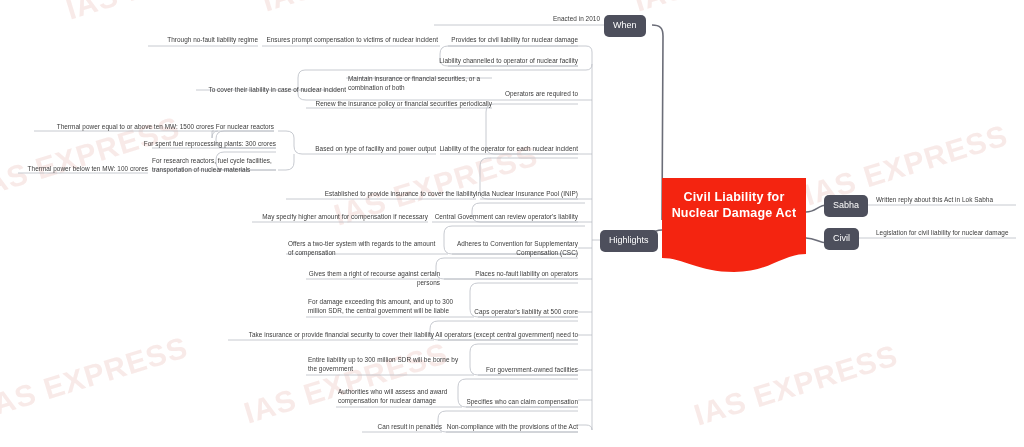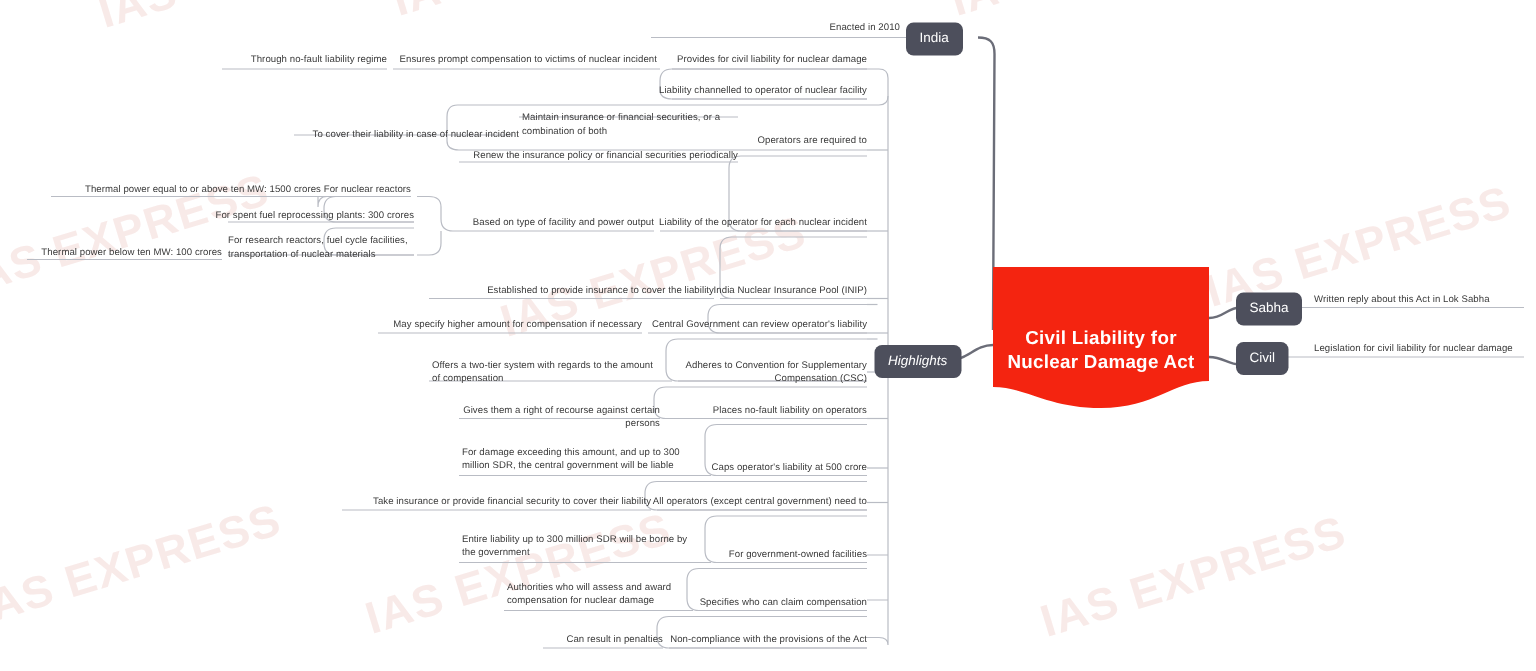--- a/index.html
+++ b/index.html
@@ -41,21 +41,20 @@
     position: absolute;
     left: 0; top: 12px;
     width: 144px;
     text-align: center;
     color: #ffffff;
     font-weight: 700;
     font-size: 12.5px;
     line-height: 15.5px;
     letter-spacing: .2px;
     z-index: 2;
-    margin-top: 28px;
   }
 
   
   .pill {
     position: absolute;
     background: #4d4f5c;
     color: #ffffff;
     border-radius: 5px;
     font-size: 9px;
     line-height: 1;
@@ -196,22 +195,22 @@
     </g>
   </svg>
 
   <div id="center-node">
     <svg width="144" height="94" viewBox="0 0 144 94" xmlns="http://www.w3.org/2000/svg">
       <path d="M0,0 L144,0 L144,76 C120,76 108,94 72,94 C36,94 22,80 0,80 Z" fill="#f42410"></path>
     </svg>
     <div id="center-title">Civil Liability for Nuclear Damage Act</div>
   </div>
 
-  <div class="pill" style="left:604px; top:15px;">India</div>
-  <div class="pill" style="left:583px; top:230px;font-style:italic;">Highlights</div>
+  <div class="pill" style="left:604px; top:15px;">When</div>
+  <div class="pill" style="left:600px; top:230px;">Highlights</div>
   <div class="pill" style="left:824px; top:195px;">Sabha</div>
   <div class="pill" style="left:824px; top:228px;">Civil</div>
 
   <div class="leaf r" style="left:434px; top:14px; width:166px;">Enacted in 2010</div>
 
   <div class="leaf r" style="left:418px; top:35px; width:160px;">Provides for civil liability for nuclear damage</div>
   <div class="leaf r" style="left:408px; top:56px; width:170px;">Liability channelled to operator of nuclear facility</div>
   <div class="leaf r" style="left:458px; top:89px; width:120px;">Operators are required to</div>
   <div class="leaf r" style="left:428px; top:144px; width:150px;">Liability of the operator for each nuclear incident</div>
   <div class="leaf r" style="left:458px; top:189px; width:120px;">India Nuclear Insurance Pool (INIP)</div>

